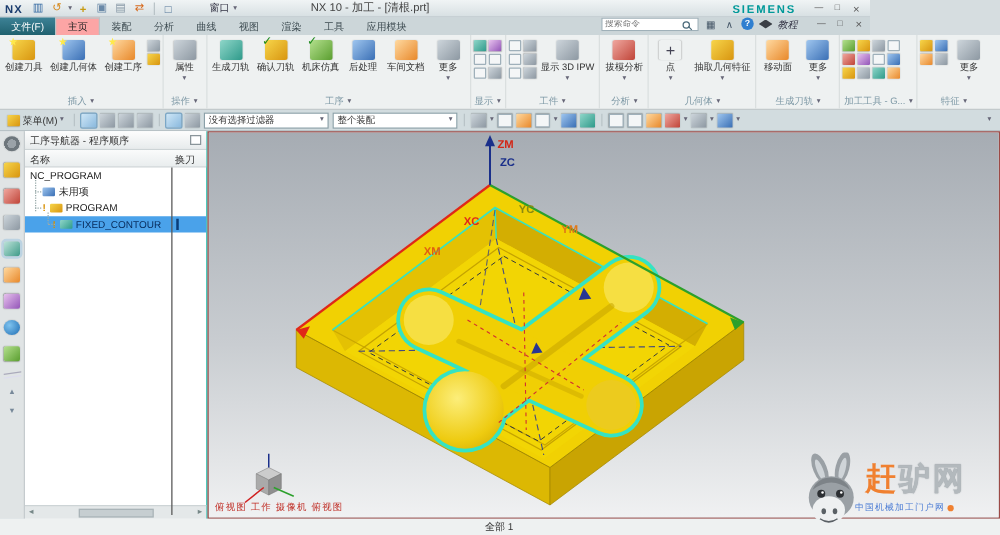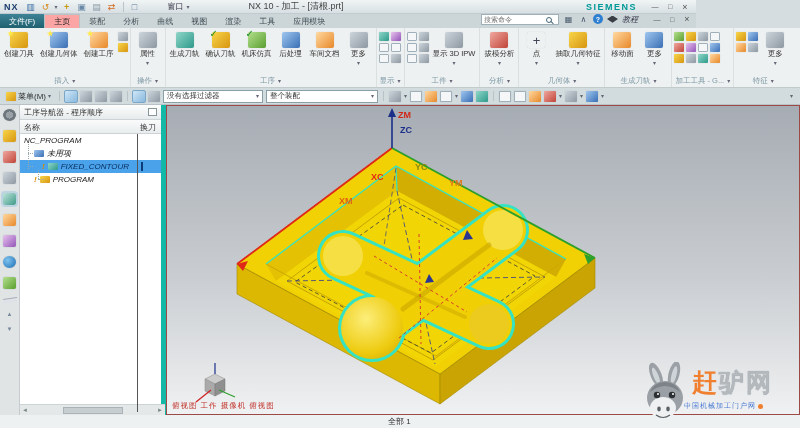--- a/index.html
+++ b/index.html
@@ -59,26 +59,26 @@
   .uchip{width:12px;height:11px;border-radius:1px;box-shadow:0 0 1px #0004;}
   .uchip.on{outline:1px solid #7aa7c7;background:linear-gradient(135deg,#cfe7f7,#89b8dd);}
   .usel{height:13px;background:#fff;border:1px solid #8aa0a8;display:flex;align-items:center;justify-content:space-between;font-size:7.5px;color:#333;padding:0 3px;gap:4px;}
   
   #main{position:absolute;left:0;top:105px;width:800px;height:310px;}
   #resbar{position:absolute;left:0;top:0;width:20px;height:310px;background:#e0e4e5;border-right:1px solid #c5cbce;display:flex;flex-direction:column;align-items:center;gap:9px;padding-top:4px;}
   .ric{width:13px;height:12px;border-radius:2px;box-shadow:0 0 1px #0005;}
   .ric.sel{outline:2px solid #bcd3e2;background:linear-gradient(135deg,#bfe4da,#3e9a88);}
   .rsep{width:14px;height:4px;border-top:1px solid #aab;border-bottom:1px solid #dde;transform:skewY(-8deg);}
   .rarrow{font-size:6px;color:#789;line-height:6px;}
-  #navpanel{position:absolute;left:20px;top:0;width:146px;height:310px;background:#fff;border-right:5px solid #14b8a6;}
+  #navpanel{position:absolute;left:20px;top:0;width:146px;height:310px;background:#fff;border-right:1px solid #14b8a6;}
   .ptitle{height:15px;background:linear-gradient(#fdfdfd,#e7ebec);border-bottom:1px solid #cdd4d6;display:flex;align-items:center;justify-content:space-between;padding:0 4px;font-size:8px;color:#333;}
   .pminib{width:9px;height:8px;border:1px solid #8a959a;background:#fff;}
   .phead{height:14px;background:linear-gradient(#fafbfb,#e9edee);border-bottom:1px solid #cdd4d6;position:relative;font-size:8px;color:#333;}
   .phead .c1{position:absolute;left:4px;top:2px;} .phead .c2{position:absolute;left:120px;top:2px;}
-  #rows{position:relative;height:250px;font-style:italic;}
+  #rows{position:relative;height:250px;}
   .coldiv{position:absolute;left:117px;top:0;width:1px;height:278px;background:#555;z-index:2;}
   .trow{height:13px;display:flex;align-items:center;gap:3px;position:relative;font-size:8px;color:#222;white-space:nowrap;}
   .trow.sel{background:#4aa2ea;color:#082c5c;}
   .tfold{width:10px;height:7px;border-radius:1px;flex:0 0 auto;}
   .warn{color:#d88f00;font-weight:bold;font-size:8px;}
   .warn::before{content:"!";}
   .guide{position:absolute;border-left:1px dotted #9aa;z-index:1;}
   .hguide{position:absolute;border-top:1px dotted #9aa;z-index:1;}
   .tick{position:absolute;left:121px;top:2px;width:2px;height:9px;background:#0a3c78;z-index:3;}
   .pscroll{position:absolute;left:0;bottom:0;width:145px;height:11px;background:#e4e8e9;border-top:1px solid #cdd4d6;display:flex;align-items:center;justify-content:space-between;padding:0 2px;font-size:6px;color:#788;}
@@ -372,21 +372,21 @@
   <span class="uchip g6"></span>
   <span class="uchip g6"></span>
   <span class="uchip g6"></span>
   <span class="sep"></span>
   <span class="uchip g4 on"></span>
   <span class="uchip g6"></span>
   <div class="usel" style="width:100px;">
     <span>没有选择过滤器</span>
     <span class="car">▾</span>
   </div>
-  <div class="usel" style="width:112px;">
+  <div class="usel" style="width:100px;">
     <span>整个装配</span>
     <span class="car">▾</span>
   </div>
   <span class="sep"></span>
   <span class="uchip g6"></span>
     <span class="car">▾</span>
   <span class="uchip go"></span>
   <span class="uchip g8"></span>
   <span class="uchip go"></span>
     <span class="car">▾</span>
@@ -438,30 +438,30 @@
       <div class="hguide" style="left:8px;top:32px;width:5px;"></div>
       <div class="guide" style="left:18px;top:36px;height:9px;"></div>
       <div class="hguide" style="left:18px;top:45px;width:6px;"></div>
       <div class="trow" style="padding-left:4px;">
         <span>NC_PROGRAM</span>
       </div>
       <div class="trow" style="padding-left:14px;">
         <span class="tfold g2"></span>
         <span>未用项</span>
       </div>
+      <div class="trow" style="padding-left:14px;">
+        <span class="warn"></span>
+        <span class="tfold g1"></span>
+        <span>PROGRAM</span>
+      </div>
       <div class="trow sel" style="padding-left:22px;">
         <span class="warn"></span>
         <span class="tfold g3"></span>
         <span>FIXED_CONTOUR</span>
         <span class="tick"></span>
-      </div>
-      <div class="trow" style="padding-left:14px;">
-        <span class="warn"></span>
-        <span class="tfold g1"></span>
-        <span>PROGRAM</span>
       </div>
     </div>
     <div class="pscroll">
       <span>◄</span>
       <span class="pthumb"></span>
       <span>►</span>
     </div>
   </div>
 
   <div id="viewport">

